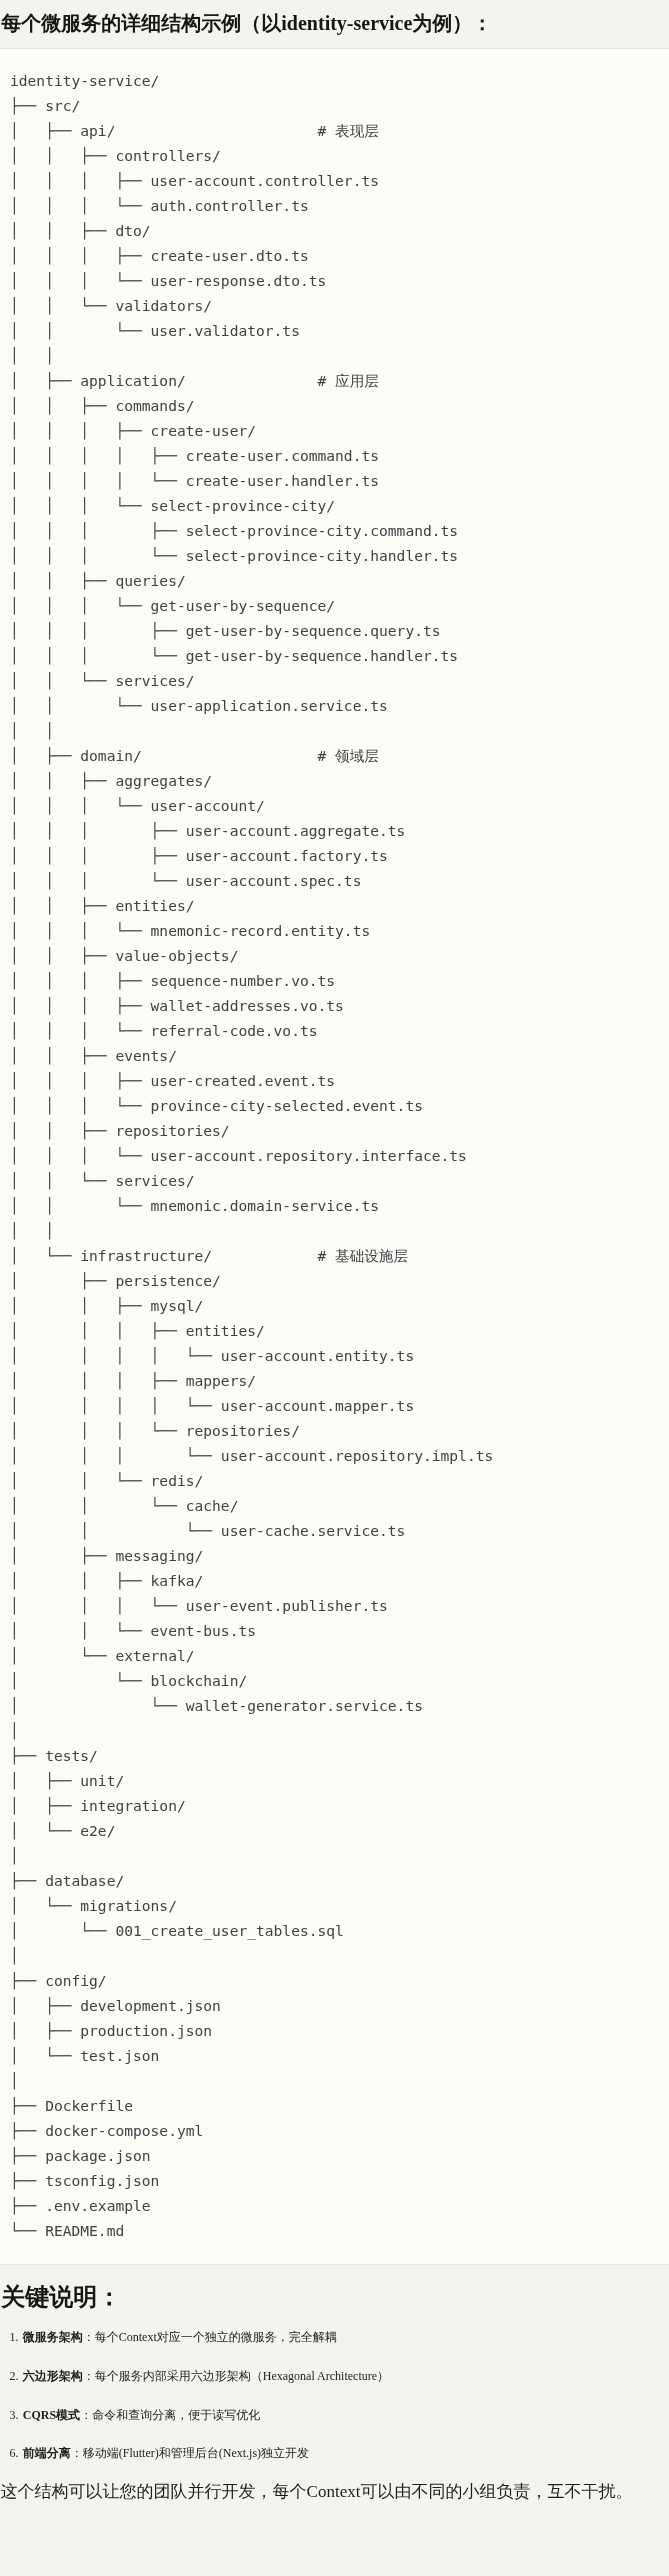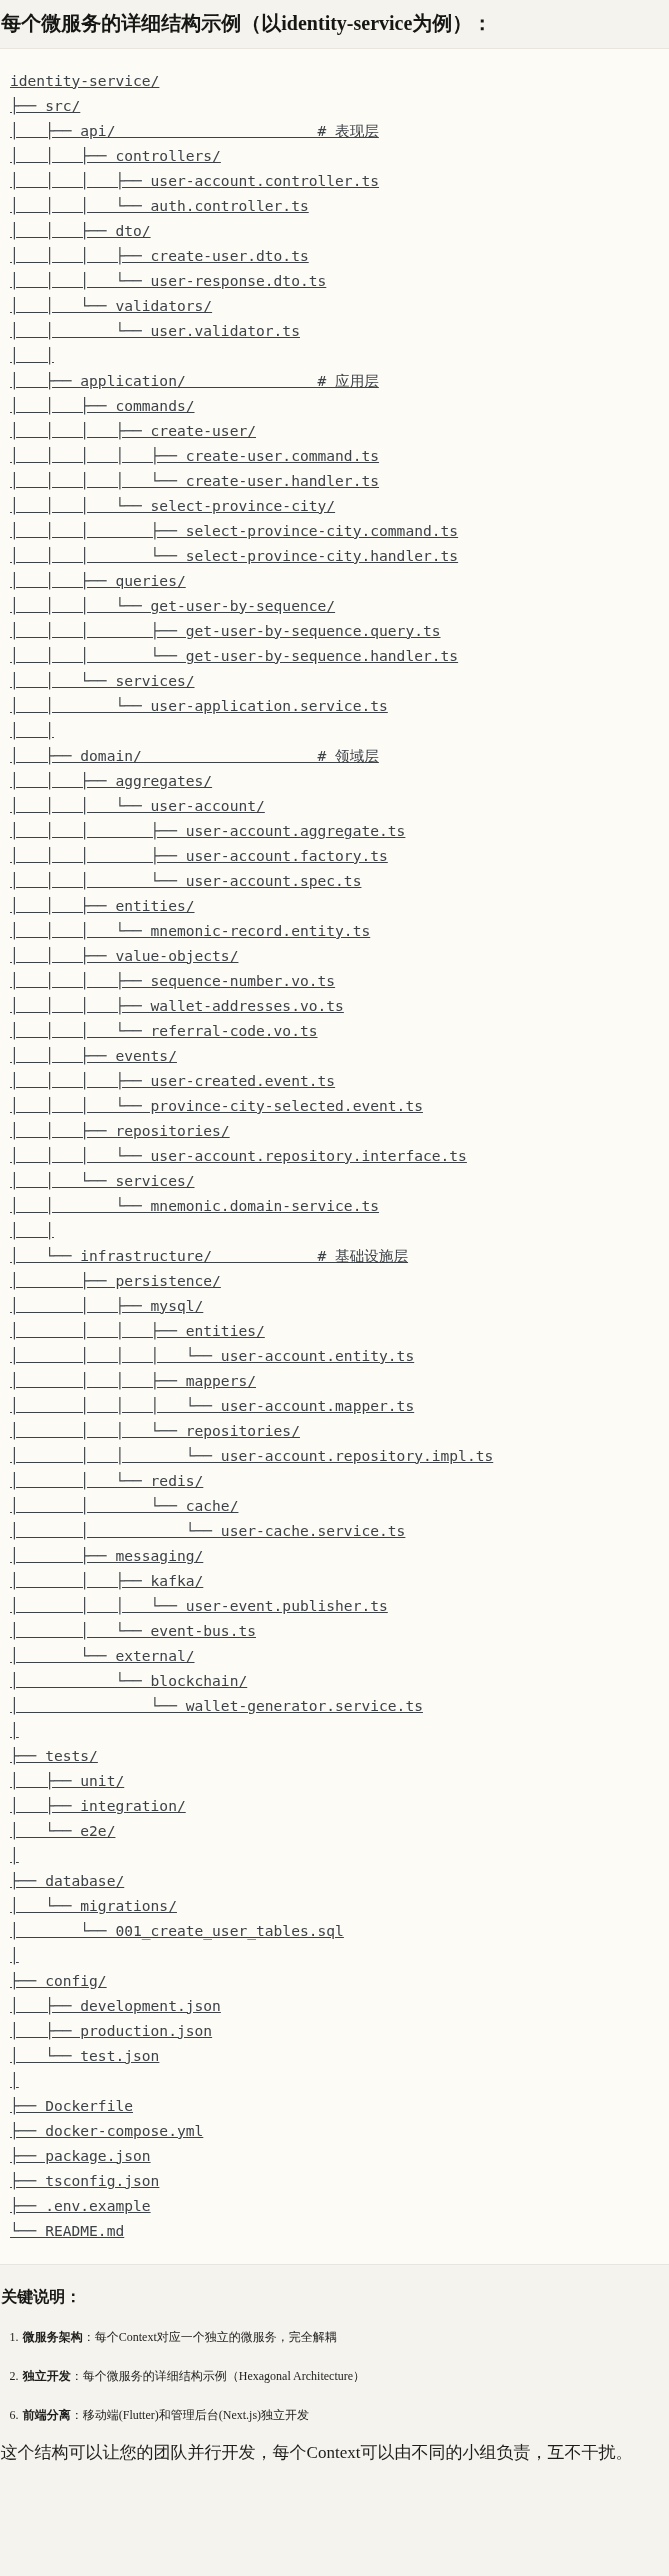--- a/index.html
+++ b/index.html
@@ -33,26 +33,25 @@
     padding: 19px 8.8px 21px 10px;
     overflow: hidden;
   }
   pre.tree {
     margin: 0;
     font-family: "DejaVu Sans Mono", "Liberation Mono", monospace;
     font-size: 14.6px;
     line-height: 25px;
     color: #3d4247;
     white-space: pre;
-    text-decoration: underline;
   }
   .notes-heading {
     margin: 0;
     padding: 19px 0 0 1.3px;
-    font-size: 16px;
+    font-size: 24px;
     line-height: 26px;
     font-weight: 700;
     color: #161614;
   }
   .notes-list {
     list-style: none;
     margin: 16.3px 0 0 0;
     padding: 0 0 0 9.4px;
   }
   .note-item {
@@ -165,20 +164,21 @@
 ├── package.json
 ├── tsconfig.json
 ├── .env.example
 └── README.md</pre>
   </div>
 
   <h2 class="notes-heading">关键说明：</h2>
 
   <ol class="notes-list">
       <li class="note-item"><span class="note-num">1.</span><strong>微服务架构</strong><span>：每个Context对应一个独立的微服务，完全解耦</span></li>
-      <li class="note-item"><span class="note-num">2.</span><strong>独立开发</strong><span>：每个微服务的详细结构示例（Hexagonal Architecture）</span></li>
+      <li class="note-item"><span class="note-num">2.</span><strong>六边形架构</strong><span>：每个服务内部采用六边形架构（Hexagonal Architecture）</span></li>
+      <li class="note-item"><span class="note-num">3.</span><strong>CQRS模式</strong><span>：命令和查询分离，便于读写优化</span></li>
       <li class="note-item"><span class="note-num">6.</span><strong>前端分离</strong><span>：移动端(Flutter)和管理后台(Next.js)独立开发</span></li>
     </ol>
 
   <p class="footer-text">这个结构可以让您的团队并行开发，每个Context可以由不同的小组负责，互不干扰。</p>
 
 </div>
 
 
 </body></html>

